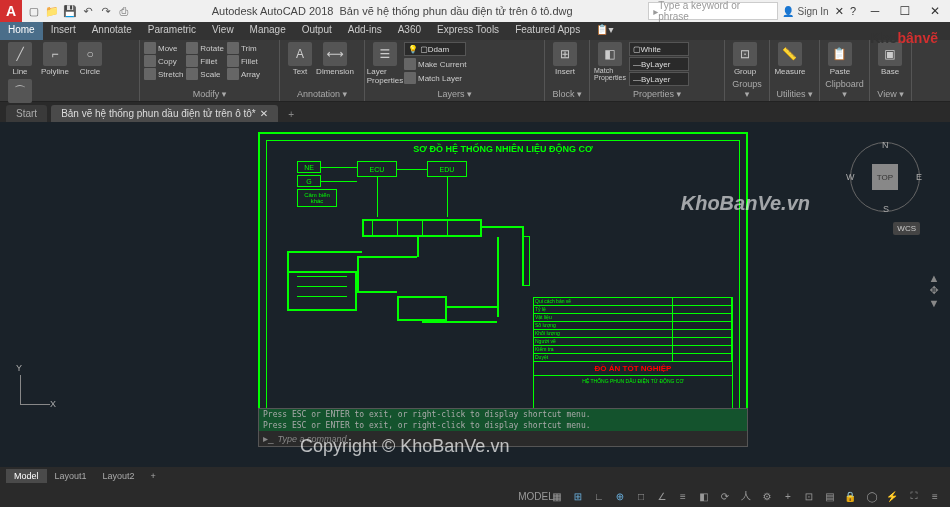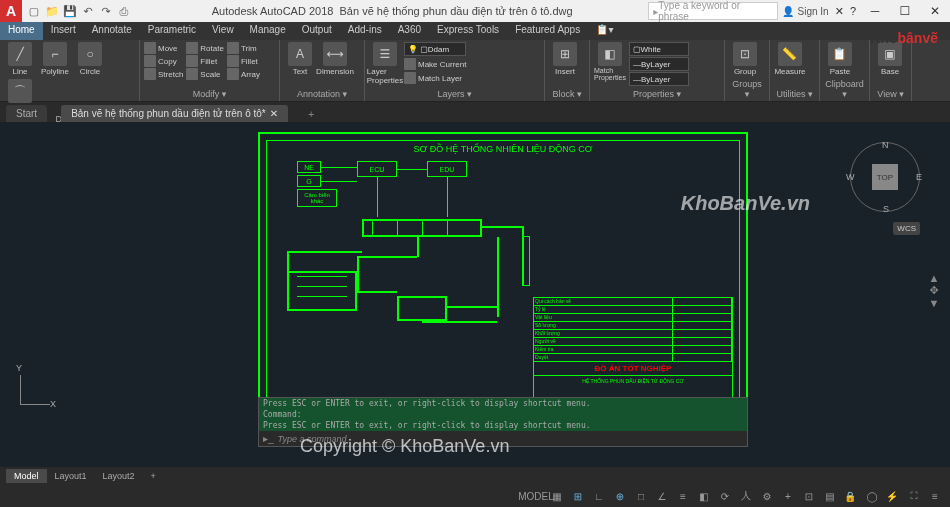--- a/index.html
+++ b/index.html
@@ -26,32 +26,32 @@
 .ribbon .panel .label { text-align: center; font-size: 9px; color: #aaa; padding-top: 1px; }
 .ribbon .bigtool { display: flex; flex-direction: column; align-items: center; gap: 1px; width: 32px; }
 .ribbon .bigtool .ico { width: 24px; height: 24px; background: #555; border-radius: 2px; display: flex; align-items: center; justify-content: center; font-size: 12px; }
 .ribbon .bigtool .lbl { font-size: 8px; }
 .ribbon .smalltools { display: flex; flex-direction: column; gap: 1px; }
 .ribbon .smalltool { display: flex; align-items: center; gap: 2px; font-size: 8px; white-space: nowrap; }
 .ribbon .smalltool .ico { width: 12px; height: 12px; background: #666; border-radius: 1px; }
 .ribbon .dropdown { height: 14px; background: #2a2a2a; border: 1px solid #555; font-size: 8px; padding: 0 3px; display: flex; align-items: center; min-width: 60px; color: #ddd; }
 
 .filetabs { height: 20px; background: #2a2a2a; display: flex; align-items: flex-end; font-size: 10px; padding-left: 6px; }
-.filetabs .ftab { padding: 3px 10px; background: #3a3a3a; color: #aaa; border-radius: 3px 3px 0 0; margin-right: 14px; display: flex; align-items: center; gap: 4px; }
+.filetabs .ftab { padding: 3px 10px; background: #3a3a3a; color: #aaa; border-radius: 3px 3px 0 0; margin-right: 4px; display: flex; align-items: center; gap: 4px; }
 .filetabs .ftab.active { background: #4a4a4a; color: #ddd; }
 .filetabs .plus { padding: 2px 6px; color: #888; }
 
 .viewport { position: relative; height: 345px; background: #1a2229; }
 .vp-header { height: 14px; background: #2a2a2a; color: #aaa; font-size: 9px; padding: 1px 6px; display: flex; justify-content: space-between; }
 .vp-header .vpright span { margin-left: 4px; }
 .canvas { position: relative; width: 100%; height: 331px; background: #1a2229; }
 
 .drawing-frame { position: absolute; left: 258px; top: 10px; width: 490px; height: 300px; border: 2px solid #00ff00; }
 .inner-frame { position: absolute; left: 6px; top: 6px; right: 6px; bottom: 6px; border: 1px solid #00ff00; }
-.dtitle { position: absolute; top: 3px; left: 0; right: 0; text-align: center; color: #00ff00; font-size: 9px; font-weight: normal; }
+.dtitle { position: absolute; top: 3px; left: 0; right: 0; text-align: center; color: #00ff00; font-size: 9px; font-weight: bold; }
 .dbox { position: absolute; border: 1px solid #00ff00; color: #00ff00; font-size: 7px; display: flex; align-items: center; justify-content: center; text-align: center; }
 .dline { position: absolute; background: #00ff00; }
 
 .titleblock { position: absolute; right: 6px; bottom: 6px; width: 200px; height: 120px; border: 1px solid #00ff00; }
 .titleblock .row { border-bottom: 1px solid #00ff00; height: 8px; display: flex; }
 .titleblock .row div { border-right: 1px solid #00ff00; font-size: 5px; color: #00ff00; padding: 0 1px; }
 .titleblock .main { height: 14px; text-align: center; color: #ff0000; font-size: 8px; font-weight: bold; padding-top: 2px; border-bottom: 1px solid #00ff00; }
 
 .viewcube { position: absolute; right: 30px; top: 20px; width: 70px; height: 70px; }
 .viewcube .compass { position: absolute; inset: 0; border: 1px solid #666; border-radius: 50%; }
@@ -406,21 +406,20 @@
 
     <div class="ucs">
       <div class="yaxis"></div>
         <div class="xaxis"></div>
       <div class="ylbl">Y</div>
         <div class="xlbl">X</div>
     </div>
 
     <div class="cmdline">
       <div class="hist">Press ESC or ENTER to exit, or right-click to display shortcut menu.</div>
-      <div class="hist">Command:</div>
       <div class="hist">Press ESC or ENTER to exit, or right-click to display shortcut menu.</div>
       <div class="input">
           <span class="prompt">▸_</span>
           <span class="text">Type a command</span>
         </div>
     </div>
 
     <div class="watermark1">KhoBanVe.vn</div>
   </div>
 </div>

